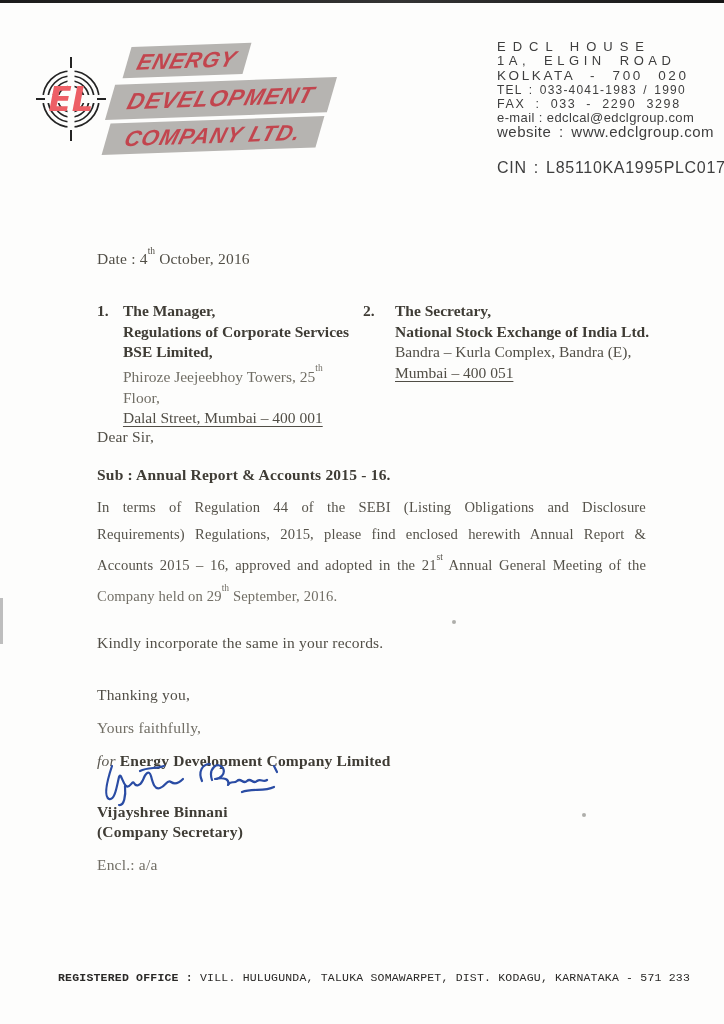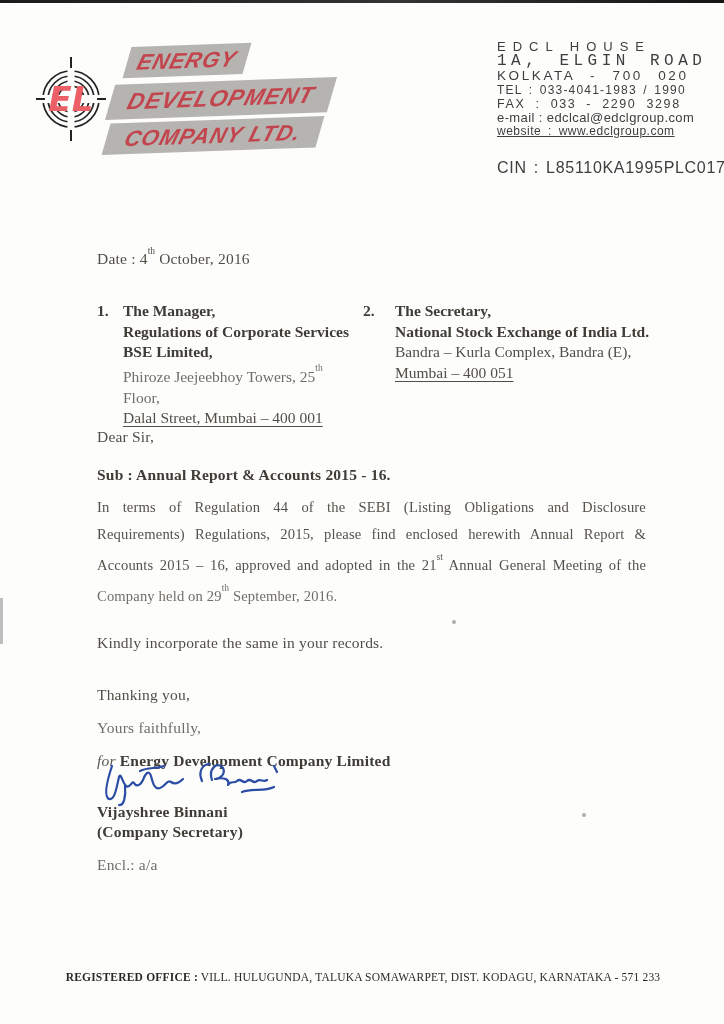--- a/index.html
+++ b/index.html
@@ -18,39 +18,39 @@
   .banner{
     background:var(--banner-gray,#b6b4b1);
     transform:rotate(-2deg) skewX(-18deg);
     display:flex;align-items:center;justify-content:center;
     font-family:"Liberation Sans", sans-serif;font-weight:700;font-style:italic;
     color:var(--banner-red,#c2454e);letter-spacing:1px;
   }
   .addr{left:497px;top:40px;width:206px;font-family:"Liberation Sans", sans-serif;color:#3e3e3e;}
   .addr .l{white-space:nowrap;}
   .a1{font-size:13px;letter-spacing:7px;line-height:14px;}
-  .a2{font-size:16px;letter-spacing:4.5px;word-spacing:6px;line-height:14px;font-family:Liberation Mono, monospace;}
+  .a2{font-size:13px;letter-spacing:4.5px;word-spacing:6px;line-height:14px;}
   .a3{font-size:13.5px;letter-spacing:2.6px;word-spacing:9px;line-height:15px;}
   .a4{font-size:12px;letter-spacing:1.2px;word-spacing:2px;line-height:14px;}
   .a5{font-size:12.5px;letter-spacing:1.6px;word-spacing:5px;line-height:14px;}
   .a6{font-size:13px;letter-spacing:.4px;line-height:13.5px;}
-  .a7{font-size:12px;letter-spacing:.5px;word-spacing:3px;line-height:13.5px;text-decoration:underline;}
+  .a7{font-size:15px;letter-spacing:.5px;word-spacing:3px;line-height:13.5px;}
   .cin{font-size:16px;letter-spacing:.7px;word-spacing:2px;margin-top:21px;}
   
   .t{font-size:15.5px;letter-spacing:.2px;}
   .b{font-weight:700;color:#3f3c35;}
   .dim{color:#716e65;}
   .ul{text-decoration:underline;text-underline-offset:3px;text-decoration-thickness:1px;}
   sup.s{font-size:9.5px;position:relative;top:-4.5px;letter-spacing:0;}
   .rec{line-height:20.6px;font-size:15.5px;}
   .para{width:549px;font-size:14.6px;line-height:27.2px;letter-spacing:.15px;color:#55524a;}
   .para .just{text-align:justify;text-align-last:justify;}
   .forword{font-style:italic;color:#5a574f;}
   .footer{left:58px;top:971px;width:610px;text-align:center;
-    font-family:Liberation Serif, serif;font-size:11.5px;
+    font-family:Liberation Mono, monospace;font-size:11.5px;
     letter-spacing:.2px;color:#2a2927;white-space:nowrap;}
   .footer .lab{font-weight:700;}
 </style>
 </head>
 <body>
 
 <div class="page">
 
   <div class="abs scan-top"></div>
   <div class="abs scan-streak"></div>

